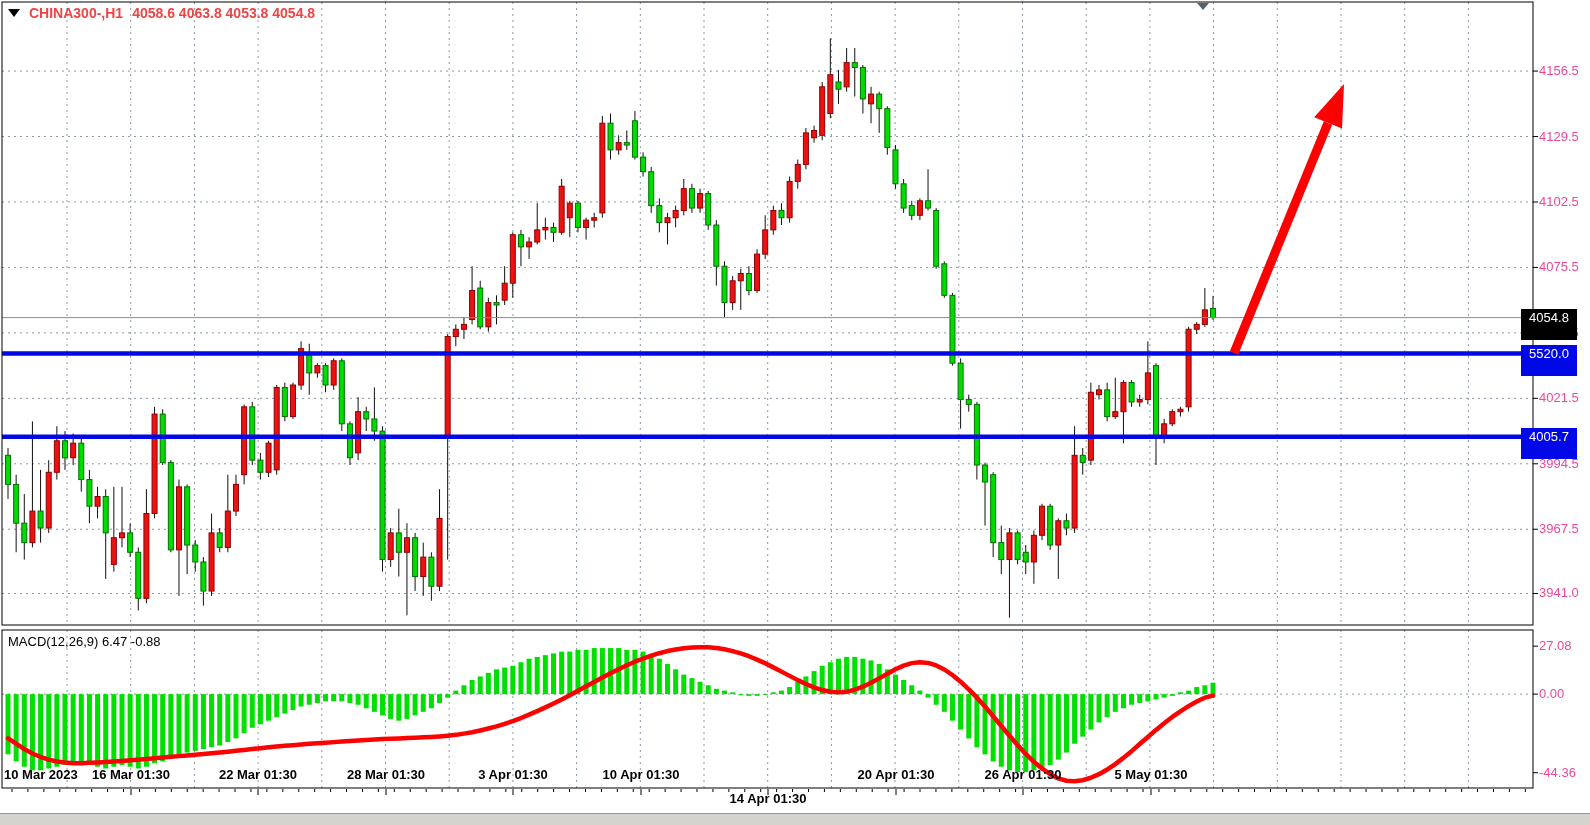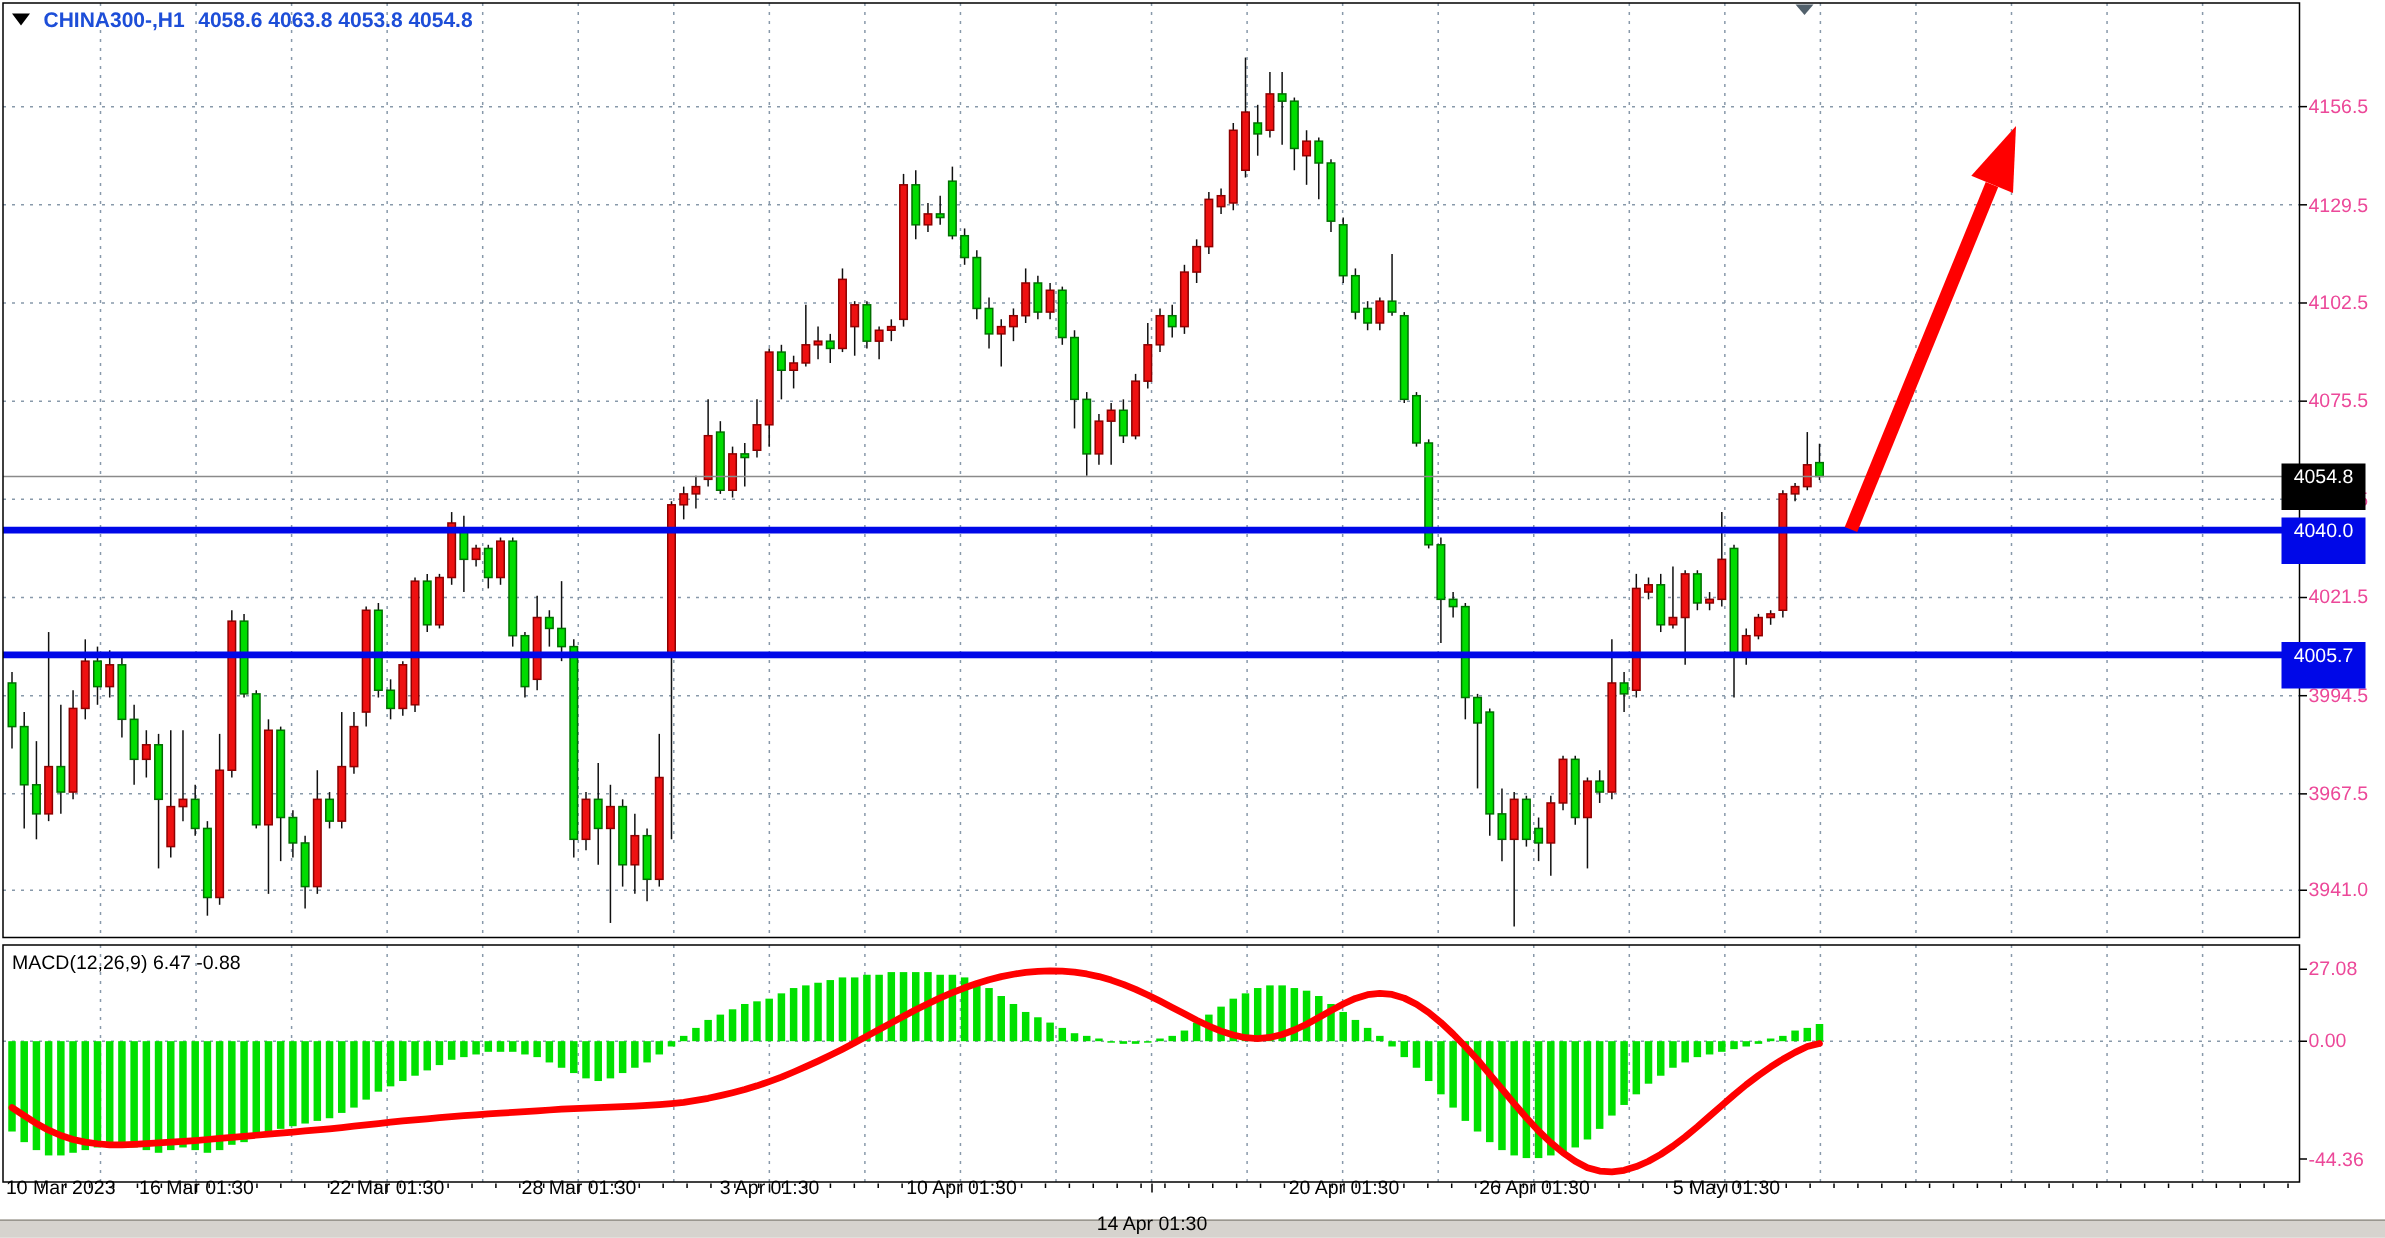--- a/index.html
+++ b/index.html
@@ -1,27 +1,27 @@
 <!DOCTYPE html>
 <html><head>
 <meta charset="utf-8">
 <style>
   html,body{margin:0;padding:0;}
   #window{position:relative;width:1590px;height:825px;background:#d6d3ce;font-family:"Liberation Sans",sans-serif;overflow:hidden;}
   #chart-area{position:absolute;left:0;top:0;width:1590px;height:813px;background:#ffffff;}
   #gfx{position:absolute;left:0;top:0;z-index:1;}
   .overlay{position:absolute;z-index:3;}
-  #chart-title{left:8px;top:5px;font-size:14px;font-weight:700;color:#1d4ed8;display:flex;align-items:center;gap:9px;white-space:pre;}
+  #chart-title{left:8px;top:5px;font-size:14px;font-weight:700;color:#ef4444;display:flex;align-items:center;gap:9px;white-space:pre;}
   #symbol-marker{width:0;height:0;border-left:6px solid transparent;border-right:6px solid transparent;border-top:8px solid #000;display:inline-block;}
   #shift-marker{left:1197px;top:3px;width:0;height:0;border-left:6px solid transparent;border-right:6px solid transparent;border-top:7px solid #52616c;}
   #macd-label{left:8px;top:634px;font-size:13px;color:#000;white-space:pre;}
   .tick-label{position:absolute;font-size:13px;color:#ec4899;white-space:nowrap;z-index:3;}
   .price-tick{left:1539px;}
   .badge{position:absolute;left:1521px;width:56px;height:31px;font-size:13px;line-height:17px;text-align:center;color:#fff;z-index:4;}
-  .date-label{position:absolute;top:784px;font-size:13px;color:#000;white-space:nowrap;z-index:3;}
+  .date-label{position:absolute;top:767px;font-size:13px;color:#000;white-space:nowrap;z-index:3;font-weight:bold;}
   #bottom-strip{position:absolute;left:0;top:813px;width:1590px;height:12px;background:#d6d3ce;border-top:1px solid #9a978f;z-index:2;}
 </style>
 </head>
 <body>
 
 <div id="window">
   <div id="chart-area">
     <svg id="gfx" width="1590" height="825">
         <g stroke="#8899aa" stroke-width="1" stroke-dasharray="2,4">
           <line x1="67" y1="2" x2="67" y2="625"></line>
@@ -667,21 +667,21 @@
 
     <div class="overlay" id="chart-title">
       <span id="symbol-marker"></span><span>CHINA300-,H1</span><span>4058.6 4063.8 4053.8 4054.8</span>
     </div>
 
     <div class="overlay" id="shift-marker"></div>
 
     <div class="overlay" id="macd-label">MACD(12,26,9) 6.47 -0.88</div>
 
     <div class="badge" id="badge-last" style="top: 309.121px; background: rgb(0, 0, 0);">4054.8</div>
-    <div class="badge" id="badge-line1" style="top: 344.998px; background: rgb(0, 8, 232);">4040.0</div>
+    <div class="badge" id="badge-line1" style="top: 344.998px; background: rgb(0, 8, 232);">5520.0</div>
     <div class="badge" id="badge-line2" style="top: 428.146px; background: rgb(0, 8, 232);">4005.7</div>
 
     <div id="price-axis">
         <div class="tick-label price-tick" style="top: 63.0875px;">4156.5</div>
         <div class="tick-label price-tick" style="top: 128.539px;">4129.5</div>
         <div class="tick-label price-tick" style="top: 193.99px;">4102.5</div>
         <div class="tick-label price-tick" style="top: 259.442px;">4075.5</div>
         <div class="tick-label price-tick" style="top: 324.893px;">4048.5</div>
         <div class="tick-label price-tick" style="top: 390.344px;">4021.5</div>
         <div class="tick-label price-tick" style="top: 455.796px;">3994.5</div>

